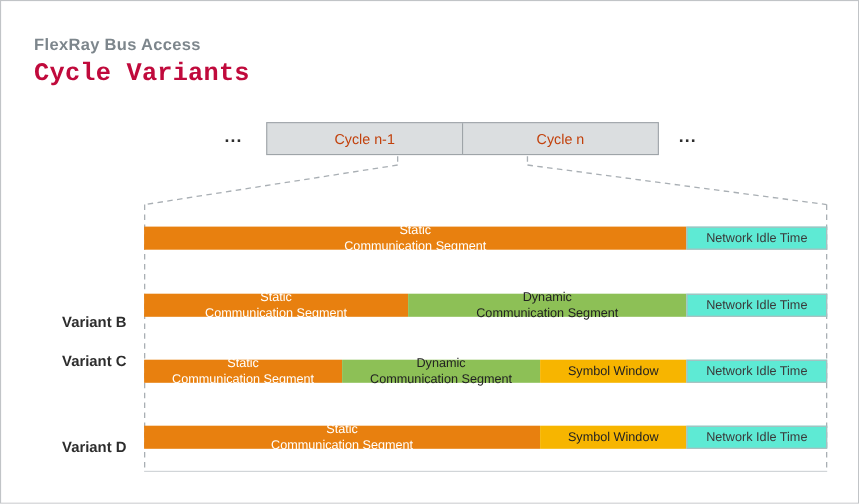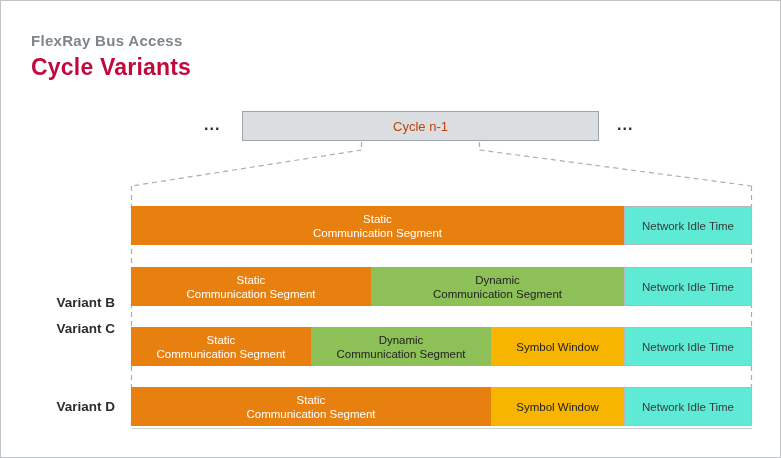--- a/index.html
+++ b/index.html
@@ -7,21 +7,21 @@
   .canvas{
     position: relative; width: 781px; height: 458px;
     background: #fff; border: 1px solid #c1c4c7; overflow: hidden;
   }
   .subtitle{
     position: absolute; left: 30px; top: 31px;
     font-size: 15px; font-weight: bold; color: var(--subGray); letter-spacing: .3px;
   }
   .title{
     position: absolute; left: 30px; top: 53px;
-    font-size: 23px; font-weight: bold; color: var(--red); letter-spacing: .2px;
+    font-size: 23px; font-weight: bold; color: var(--red); letter-spacing: .2px; font-family: Liberation Mono, monospace;
   }
   .dots{
     position: absolute; top: 110px; height: 30px; line-height: 28px;
     font-size: 16px; font-weight: bold; color: #2d2d2d; letter-spacing: 1px;
   }
   .dots-left{ left: 203px; }
   .dots-right{ left: 616px; }
   .cycle-bar{
     position: absolute; left: 241px; top: 110px; width: 357px; height: 30px;
     display: flex; background: var(--cycleFill); border: 1px solid var(--cycleBorder);
@@ -35,21 +35,21 @@
   .row-shadow{
     position: absolute; left: 130px; top: 427px; width: 621px; height: 1px;
     background: #cdd1d4; z-index: 0;
   }
   #rows{ position: absolute; left: 0; top: 0; width: 781px; height: 458px; z-index: 2; }
   .vlabel{
     position: absolute; left: 18px; width: 96px; height: 39px; line-height: 39px;
     text-align: right; font-size: 13.5px; font-weight: bold; color: var(--textDark);
   }
   .vrow{
-    position: absolute; left: 130px; width: 621px; height: 39px; display: flex;
+    position: absolute; left: 130px; width: 621px; height: 21px; display: flex;
   }
   .seg{
     display: flex; flex-direction: column; align-items: center; justify-content: center;
     text-align: center; font-size: 11.5px; line-height: 14px;
   }
   .seg-static{ background: var(--orange); color: var(--onOrange); }
   .seg-dynamic{ background: var(--green); color: #222; }
   .seg-symbol{ background: var(--yellow); color: #222; }
   .seg-nit{ background: #5eead4; border: 1px solid var(--nitBorder); color: #3a3a3a; }
   .footer{
@@ -61,20 +61,21 @@
 <body>
 
 <div class="canvas">
 
   <div class="subtitle">FlexRay Bus Access</div>
   <div class="title">Cycle Variants</div>
 
   <span class="dots dots-left">...</span>
   <div class="cycle-bar">
     <div class="cycle-cell">Cycle n-1</div>
+    <div class="cycle-cell">Cycle n</div>
   </div>
   <span class="dots dots-right">...</span>
 
   <svg class="guides" width="781" height="458">
     <g fill="none" stroke="#a9afb4" stroke-width="1.2" stroke-dasharray="5 4">
       <path d="M360.5 141 L360.5 149"></path>
       <path d="M360.5 149 L130.5 185"></path>
       <path d="M130.5 185 L130.5 426"></path>
       <path d="M478.5 141 L478.5 149"></path>
       <path d="M478.5 149 L750.5 185"></path>
@@ -87,21 +88,21 @@
   <div id="rows">
       <div class="vrow" style="top: 205px;">
         <div class="seg seg-static" style="width: 493px;">
           <div class="segline">Static</div>
           <div class="segline">Communication Segment</div>
         </div>
         <div class="seg seg-nit" style="width: 128px;">
           <div class="segline">Network Idle Time</div>
         </div>
       </div>
-      <div class="vlabel" style="top: 282px;">Variant B</div>
+      <div class="vlabel" style="top: 272px;">Variant B</div>
       <div class="vrow" style="top: 266px;">
         <div class="seg seg-static" style="width: 240px;">
           <div class="segline">Static</div>
           <div class="segline">Communication Segment</div>
         </div>
         <div class="seg seg-dynamic" style="width: 253px;">
           <div class="segline">Dynamic</div>
           <div class="segline">Communication Segment</div>
         </div>
         <div class="seg seg-nit" style="width: 128px;">

